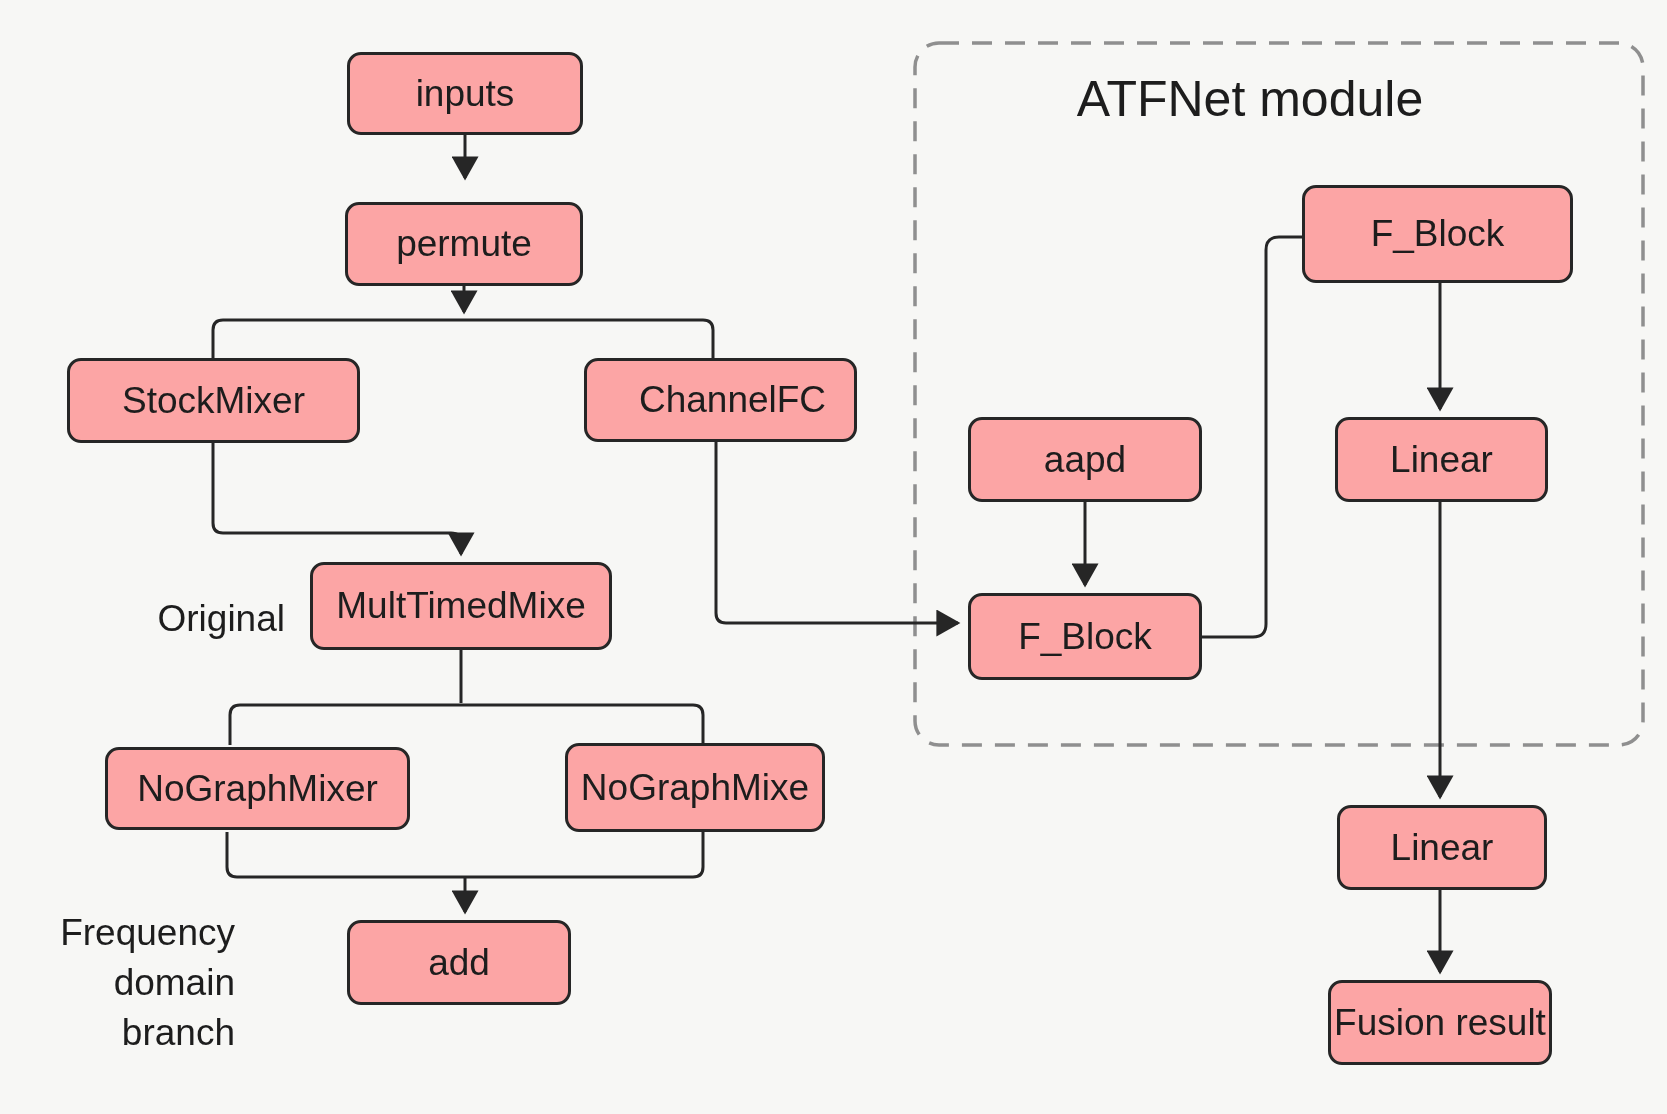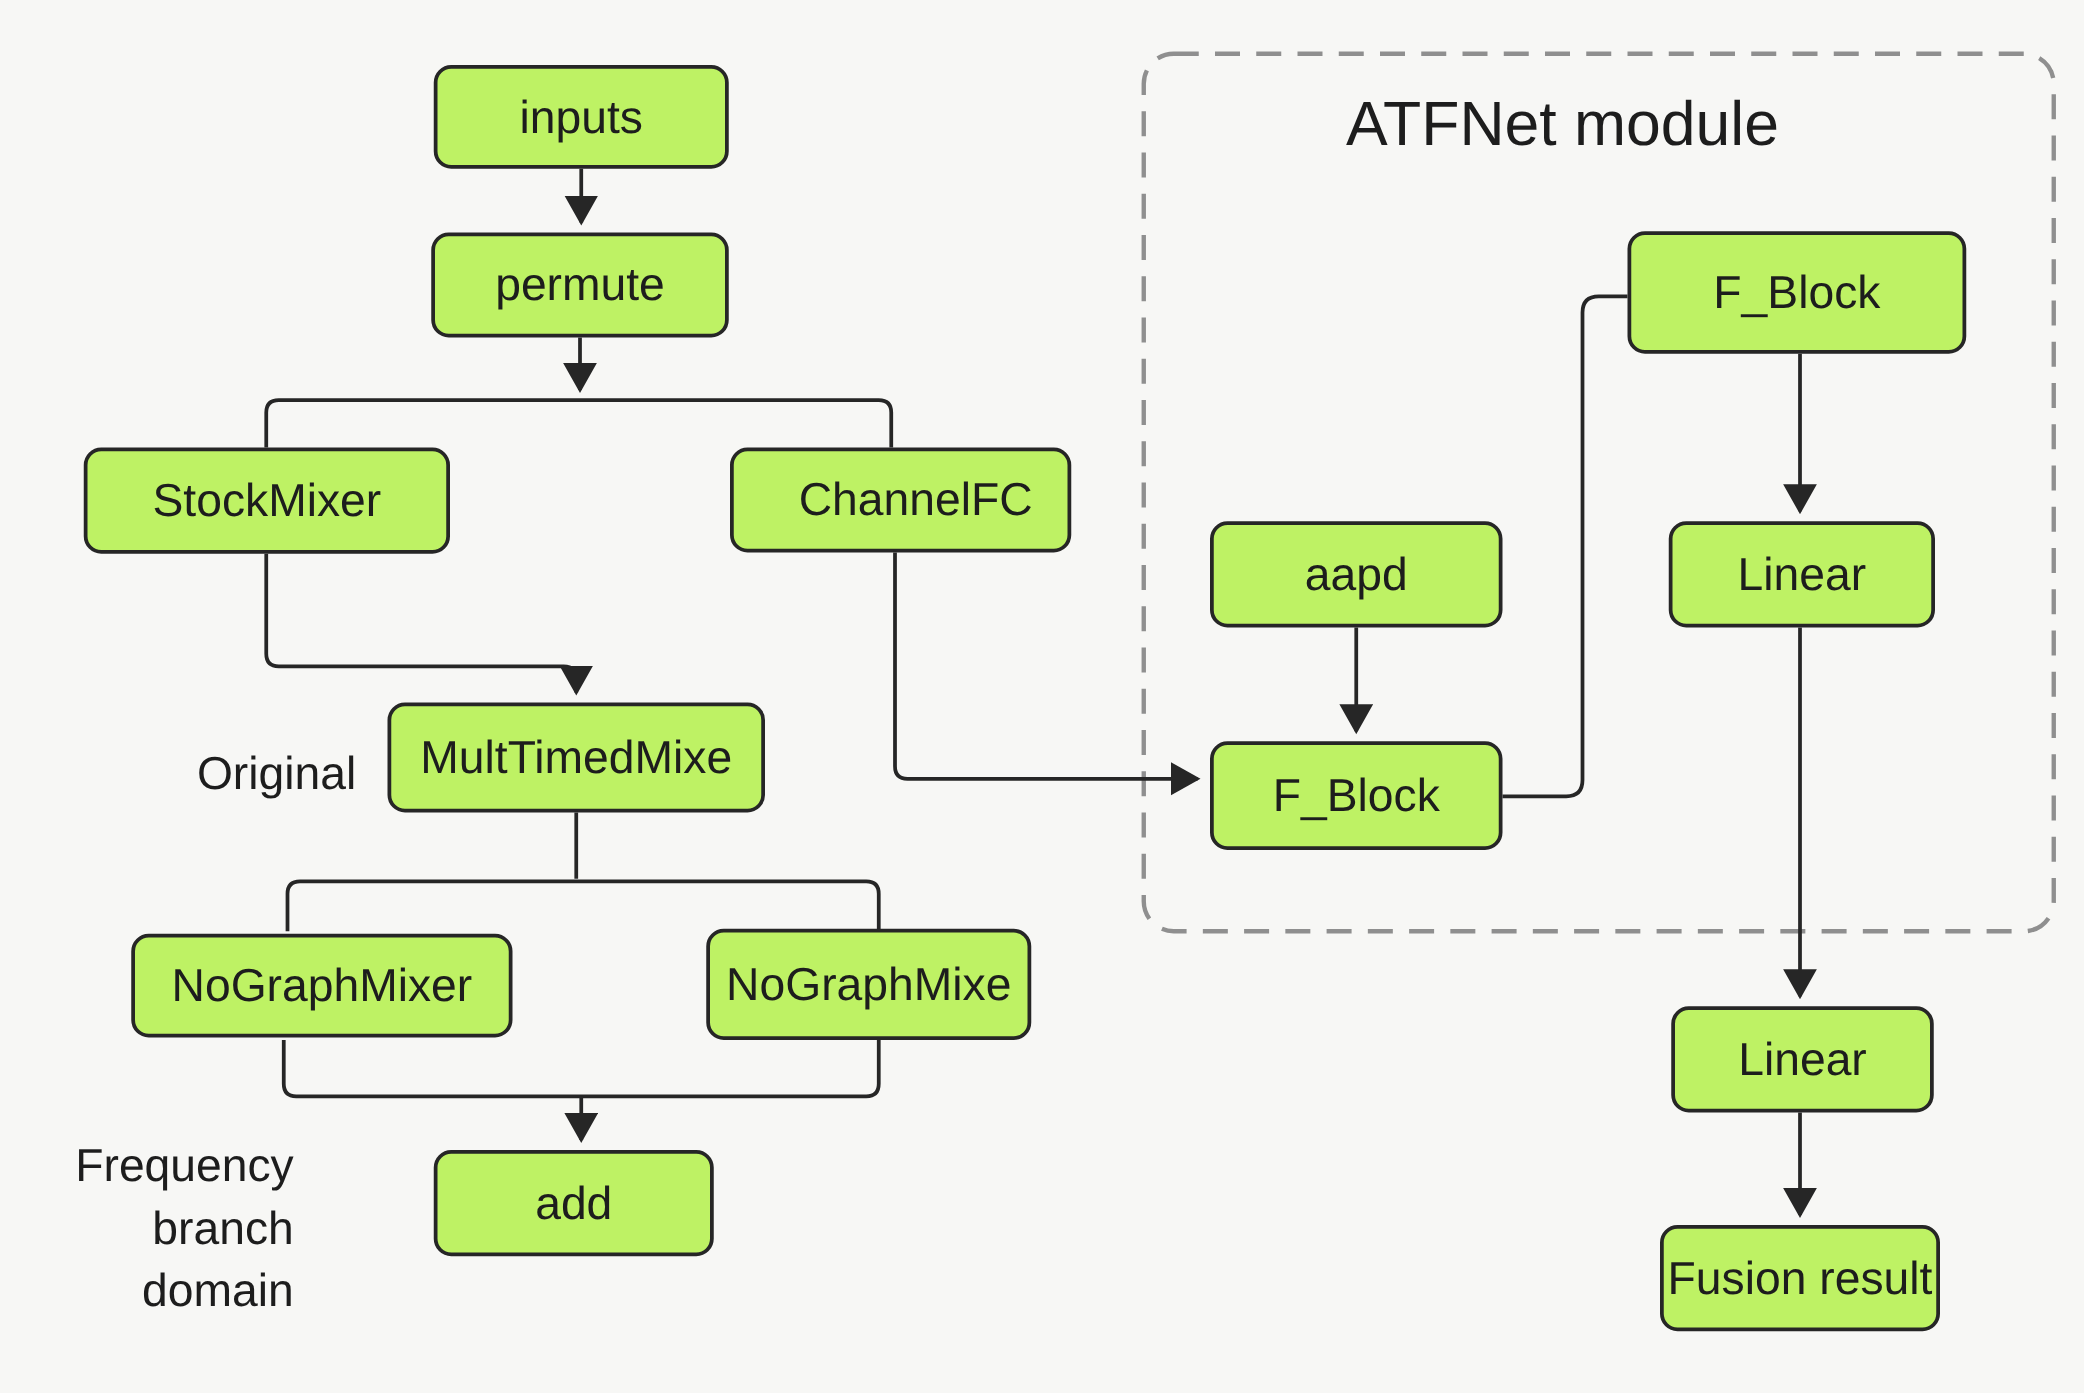--- a/index.html
+++ b/index.html
@@ -11,21 +11,21 @@
   }
   #canvas{
     position:relative;
     width:1667px;height:1114px;
     background:#f7f7f5;
   }
   #wires{position:absolute;left:0;top:0;width:1667px;height:1114px;}
   .node{
     position:absolute;
     box-sizing:border-box;
-    background:#bef264;
+    background:#fca5a5;
     border:3.5px solid #262626;
     border-radius:14px;
     display:flex;align-items:center;justify-content:center;
     font-size:37px;color:#1d1d1d;
     white-space:nowrap;
     z-index:2;
   }
   .freelabel{
     position:absolute;
     color:#1d1d1d;font-size:37px;
@@ -78,21 +78,21 @@
 
     <path d="M1440,890 L1440,972" fill="none" stroke="#262626" stroke-width="3" marker-end="url(#arrow)"></path>
   </svg>
 
   <div class="module-title" style="left:1050px;top:70px;width:400px;">ATFNet module</div>
 
   <div class="node" style="left:347px;top:52px;width:236px;height:83px;">
     <span>inputs</span>
   </div>
 
-  <div class="node" style="left:345px;top:186px;width:238px;height:84px;">
+  <div class="node" style="left:345px;top:202px;width:238px;height:84px;">
     <span>permute</span>
   </div>
 
   <div class="node" style="left:67px;top:358px;width:293px;height:85px;">
     <span>StockMixer</span>
   </div>
 
   <div class="node" style="left:584px;top:358px;width:273px;height:84px;padding-left:24px;">
     <span>ChannelFC</span>
   </div>
@@ -110,22 +110,22 @@
   <div class="node" style="left:565px;top:743px;width:260px;height:89px;">
     <span>NoGraphMixe</span>
   </div>
 
   <div class="node" style="left:347px;top:920px;width:224px;height:85px;">
     <span>add</span>
   </div>
 
   <div class="freelabel freq-lines" style="left:10px;top:908px;width:225px;">
     <div>Frequency</div>
+    <div>domain</div>
     <div>branch</div>
-    <div>domain</div>
   </div>
 
   <div class="node" style="left:1302px;top:185px;width:271px;height:98px;">
     <span>F_Block</span>
   </div>
 
   <div class="node" style="left:968px;top:417px;width:234px;height:85px;">
     <span>aapd</span>
   </div>
 

